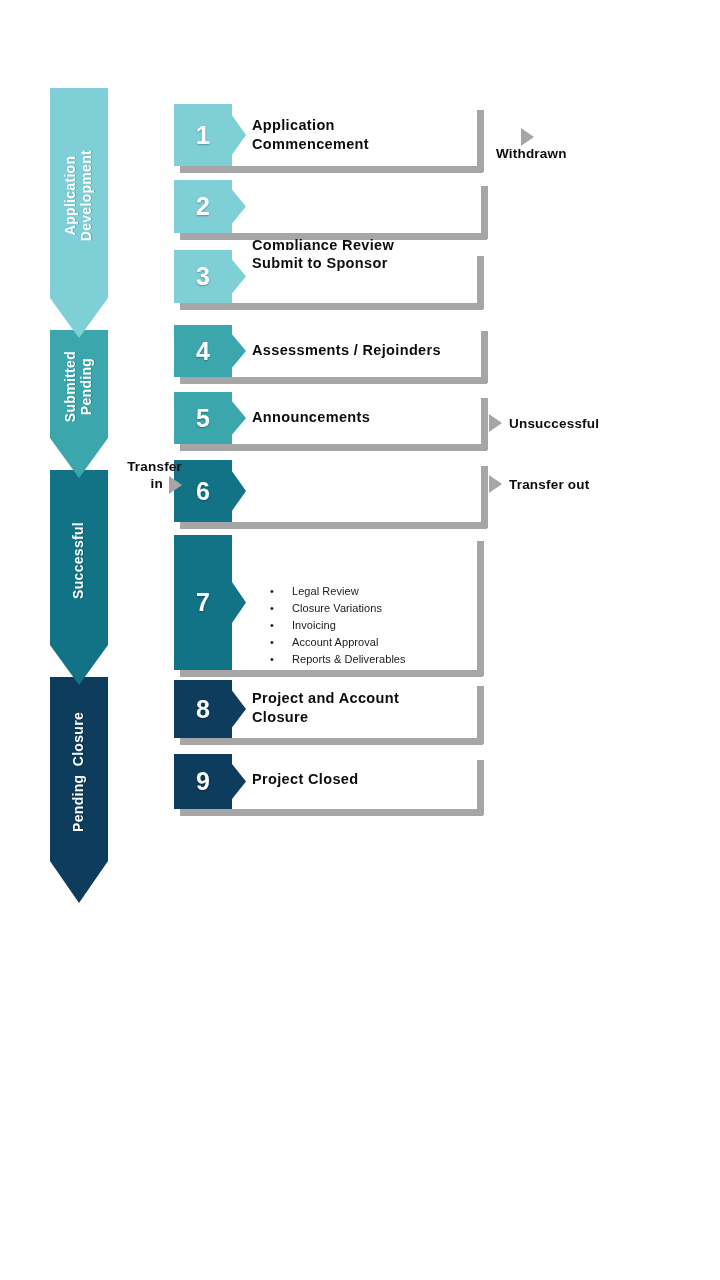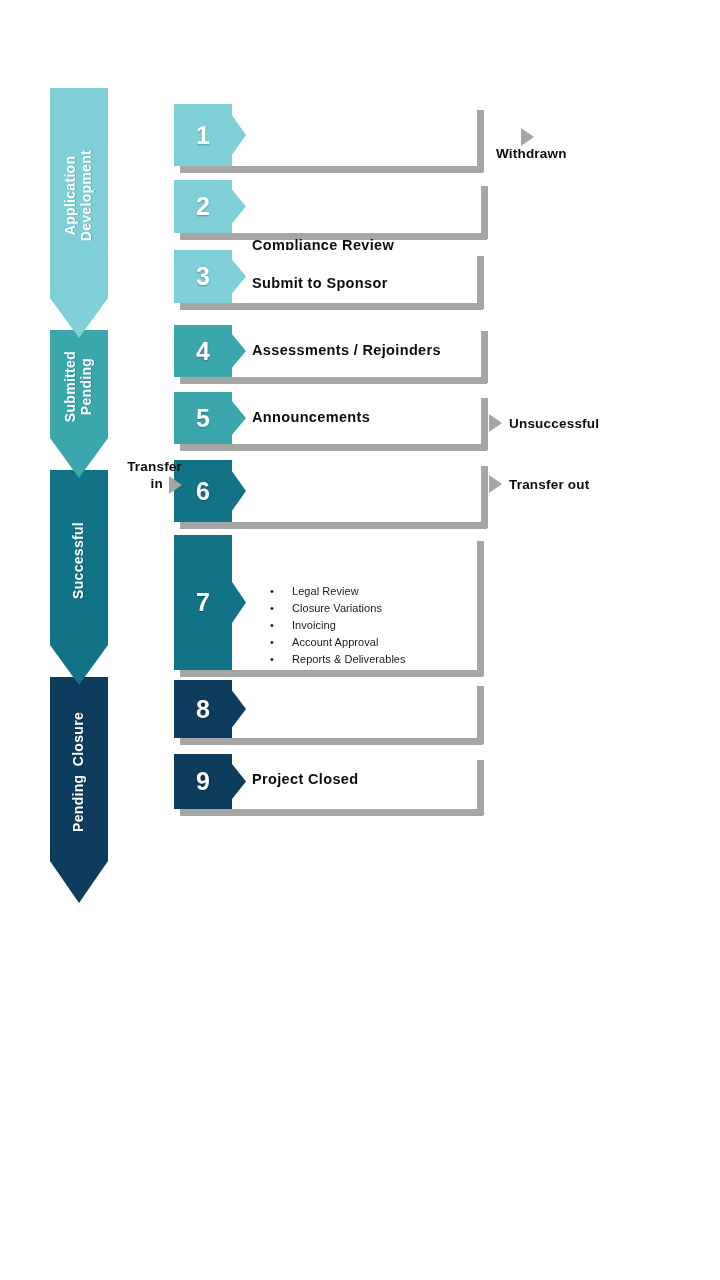--- a/index.html
+++ b/index.html
@@ -205,36 +205,38 @@
       </div>
     </div>
 
   <div id="steps-layer">
       <div class="step" style="top: 104px; width: 303px; height: 62px;">
         <div class="step-shadow-bottom" style="width: 303px;"></div>
         <div class="step-shadow-right" style="left: 303px; height: 62px;"></div>
         <div class="step-body" style="width: 303px; height: 62px;"></div>
         <div class="step-num" style="height: 62px; background: rgb(126, 208, 214);">1</div>
         <div class="step-tab" style="height: 62px; top: 0px; background: rgb(126, 208, 214); clip-path: polygon(0% 18%, 0% 82%, 100% 50%);"></div>
+        <div class="step-text" style="top: 12px;">Application
+Commencement</div>
       </div>
       <div class="step" style="top: 180px; width: 307px; height: 53px;">
         <div class="step-shadow-bottom" style="width: 307px;"></div>
         <div class="step-shadow-right" style="left: 307px; height: 53px;"></div>
         <div class="step-body" style="width: 307px; height: 53px;"></div>
         <div class="step-num" style="height: 53px; background: rgb(126, 208, 214);">2</div>
         <div class="step-tab" style="height: 53px; top: 0px; background: rgb(126, 208, 214); clip-path: polygon(0% 18%, 0% 82%, 100% 50%);"></div>
         <div class="step-text" style="top: 28px; margin-top: 28px;">Compliance  Review</div>
       </div>
       <div class="step" style="top: 250px; width: 303px; height: 53px;">
         <div class="step-shadow-bottom" style="width: 303px;"></div>
         <div class="step-shadow-right" style="left: 303px; height: 53px;"></div>
         <div class="step-body" style="width: 303px; height: 53px;"></div>
         <div class="step-num" style="height: 53px; background: rgb(126, 208, 214);">3</div>
         <div class="step-tab" style="height: 53px; top: 0px; background: rgb(126, 208, 214); clip-path: polygon(0% 18%, 0% 82%, 100% 50%);"></div>
-        <div class="step-text" style="top: 24px;">Submit  to Sponsor</div>
+        <div class="step-text" style="top: 4px;">Submit  to Sponsor</div>
       </div>
       <div class="step" style="top: 325px; width: 307px; height: 52px;">
         <div class="step-shadow-bottom" style="width: 307px;"></div>
         <div class="step-shadow-right" style="left: 307px; height: 52px;"></div>
         <div class="step-body" style="width: 307px; height: 52px;"></div>
         <div class="step-num" style="height: 52px; background: rgb(59, 167, 173);">4</div>
         <div class="step-tab" style="height: 52px; top: 0px; background: rgb(59, 167, 173); clip-path: polygon(0% 18%, 0% 82%, 100% 50%);"></div>
         <div class="step-text" style="top: 16px;">Assessments  / Rejoinders</div>
       </div>
       <div class="step" style="top: 392px; width: 307px; height: 52px;">
@@ -280,20 +282,22 @@
             <span>Reports &amp; Deliverables</span>
           </div>
         </div>
       </div>
       <div class="step" style="top: 680px; width: 303px; height: 58px;">
         <div class="step-shadow-bottom" style="width: 303px;"></div>
         <div class="step-shadow-right" style="left: 303px; height: 58px;"></div>
         <div class="step-body" style="width: 303px; height: 58px;"></div>
         <div class="step-num" style="height: 58px; background: rgb(13, 60, 92);">8</div>
         <div class="step-tab" style="height: 58px; top: 0px; background: rgb(13, 60, 92); clip-path: polygon(0% 18%, 0% 82%, 100% 50%);"></div>
+        <div class="step-text" style="top: 9px;">Project  and Account
+Closure</div>
       </div>
       <div class="step" style="top: 754px; width: 303px; height: 55px;">
         <div class="step-shadow-bottom" style="width: 303px;"></div>
         <div class="step-shadow-right" style="left: 303px; height: 55px;"></div>
         <div class="step-body" style="width: 303px; height: 55px;"></div>
         <div class="step-num" style="height: 55px; background: rgb(13, 60, 92);">9</div>
         <div class="step-tab" style="height: 55px; top: 0px; background: rgb(13, 60, 92); clip-path: polygon(0% 18%, 0% 82%, 100% 50%);"></div>
         <div class="step-text" style="top: 16px;">Project  Closed</div>
       </div>
     </div>

